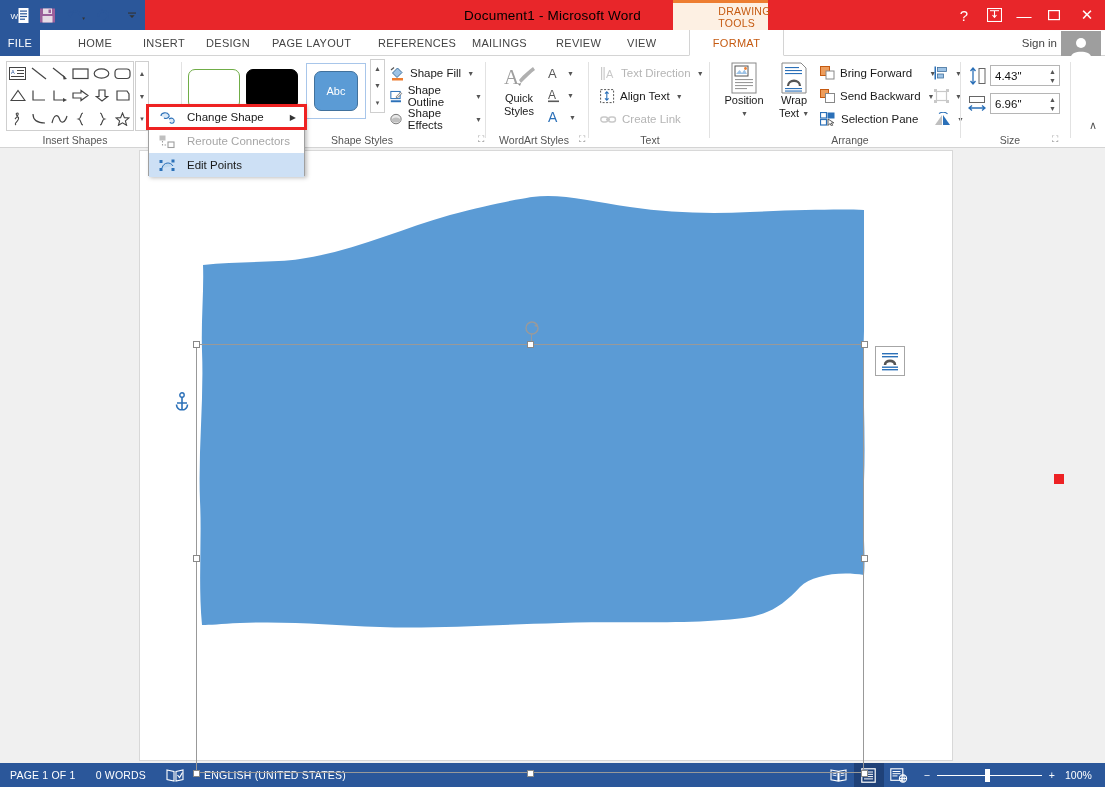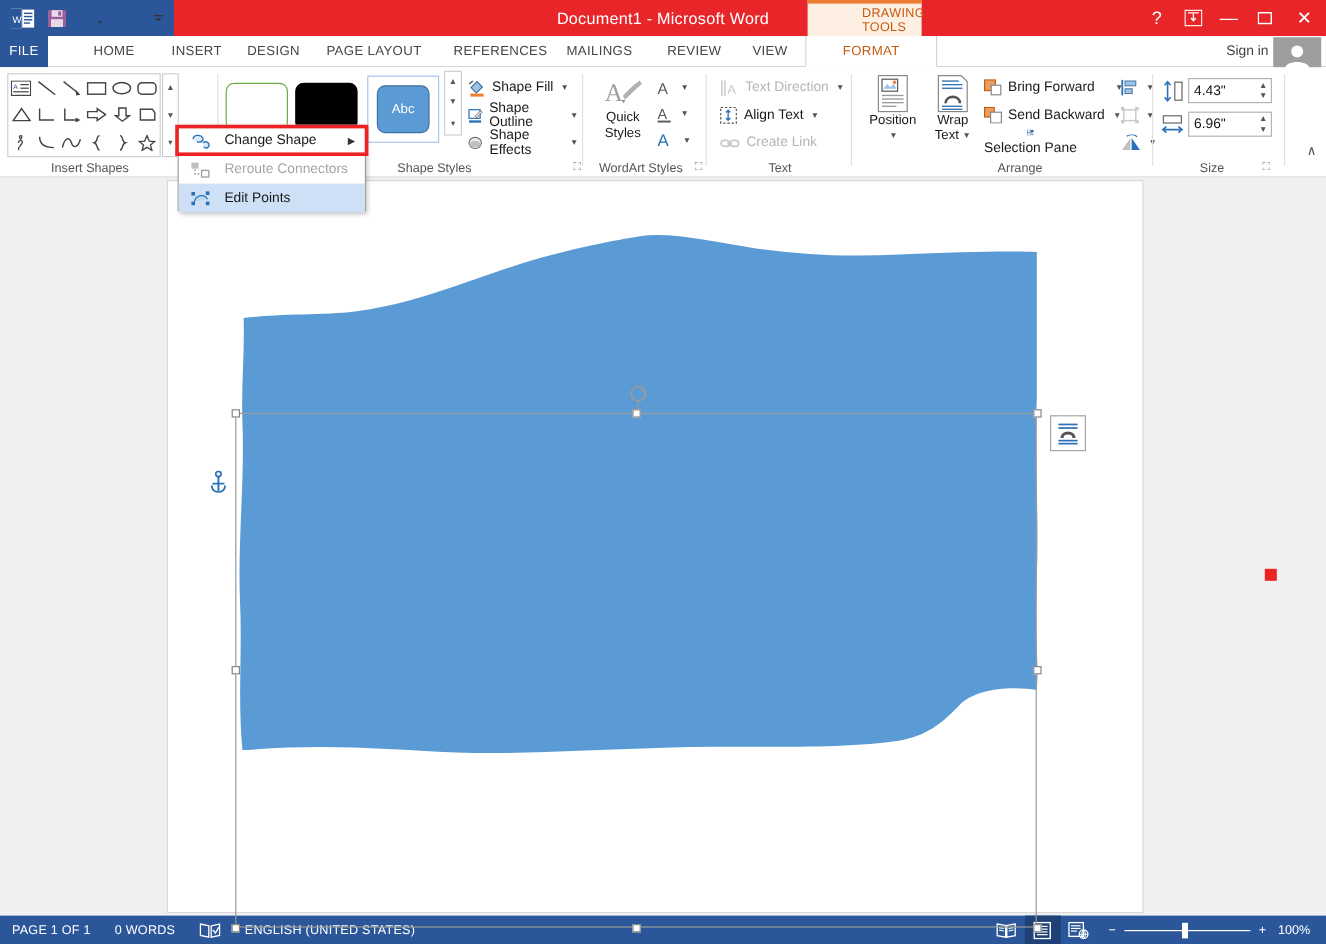--- a/index.html
+++ b/index.html
@@ -20,21 +20,21 @@
     position: absolute; left: 0; top: 0; height: 30px; width: 145px;
     background: #2b579a; display: flex; align-items: center; padding-left: 6px; gap: 2px;
   }
   .qat-ico {
     width: 28px; height: 26px; display: flex; align-items: center; justify-content: center;
     cursor: default;
   }
   .title-text {
     position: absolute; left: 0; right: 0; top: 0; height: 30px;
     display: flex; align-items: center; justify-content: center;
-    color: #ffffff; font-size: 13.5px; letter-spacing: .2px;
+    color: #000000; font-size: 13.5px; letter-spacing: .2px;
     pointer-events: none;
   }
   .ctx-tab-head {
     position: absolute; left: 673px; top: 0; width: 95px; height: 30px;
     background: #fdf0e3; border-top: 3px solid #ed7d31;
     display: flex; align-items: center; justify-content: center;
     color: #c55a11; font-size: 10.5px; letter-spacing: .3px; padding-left: 48px;
   }
   .wincontrols {
     position: absolute; right: 0; top: 0; height: 30px; display: flex; align-items: center;
@@ -291,21 +291,21 @@
   <div class="tabstrip">
     <div class="tab file" style="left:0;width:40px;">FILE</div>
     <div class="tab" style="left:68px;">HOME</div>
     <div class="tab" style="left:133px;">INSERT</div>
     <div class="tab" style="left:196px;">DESIGN</div>
     <div class="tab" style="left:262px;">PAGE LAYOUT</div>
     <div class="tab" style="left:368px;">REFERENCES</div>
     <div class="tab" style="left:462px;">MAILINGS</div>
     <div class="tab" style="left:546px;">REVIEW</div>
     <div class="tab" style="left:617px;">VIEW</div>
-    <div class="tab ctx-active" style="left:671px;width:110px;">FORMAT</div>
+    <div class="tab ctx-active" style="left:689px;width:95px;">FORMAT</div>
     <div class="signin">Sign in</div>
     <div class="avatar">
       <svg width="24" height="22" viewBox="0 0 24 22">
         <circle cx="12" cy="8" r="5" fill="#ffffff"></circle>
         <path d="M2 22 C2 15, 22 15, 22 22 Z" fill="#ffffff"></path>
       </svg>
     </div>
   </div>
 
   <div class="ribbon">
@@ -581,21 +581,21 @@
         <span class="caret" style="margin-left:12px;">▼</span>
       </div>
       <div class="cmdrow" style="left:110px;top:29px;">
         <svg width="15" height="14" viewBox="0 0 15 14">
           <rect x="0.5" y="0.5" width="8" height="8" fill="#ed9d5c" stroke="#c55a11"></rect>
           <rect x="5.5" y="4.5" width="9" height="9" fill="#fff" stroke="#888"></rect>
         </svg>
         <span>Send Backward</span>
         <span class="caret" style="margin-left:2px;">▼</span>
       </div>
-      <div class="cmdrow" style="left:110px;top:52px;flex-direction:column;">
+      <div class="cmdrow" style="left:110px;top:52px;">
         <svg width="16" height="14" viewBox="0 0 16 14">
           <rect x="0.5" y="0.5" width="6" height="5.5" fill="none" stroke="#2b70b8" stroke-width="1.2"></rect>
           <rect x="0.5" y="7.5" width="6" height="5.5" fill="none" stroke="#2b70b8" stroke-width="1.2"></rect>
           <rect x="7.5" y="0.5" width="7" height="6" fill="#2b70b8"></rect>
           <path d="M8 7 L8 13.5 L10 11.5 L11.5 14 L12.7 13.2 L11.3 11 L13.8 10.8 Z" fill="#fff" stroke="#333" stroke-width=".8"></path>
         </svg>
         <span>Selection Pane</span>
       </div>
       <div class="cmdrow" style="left:224px;top:6px;">
         <svg width="15" height="14" viewBox="0 0 15 14">

